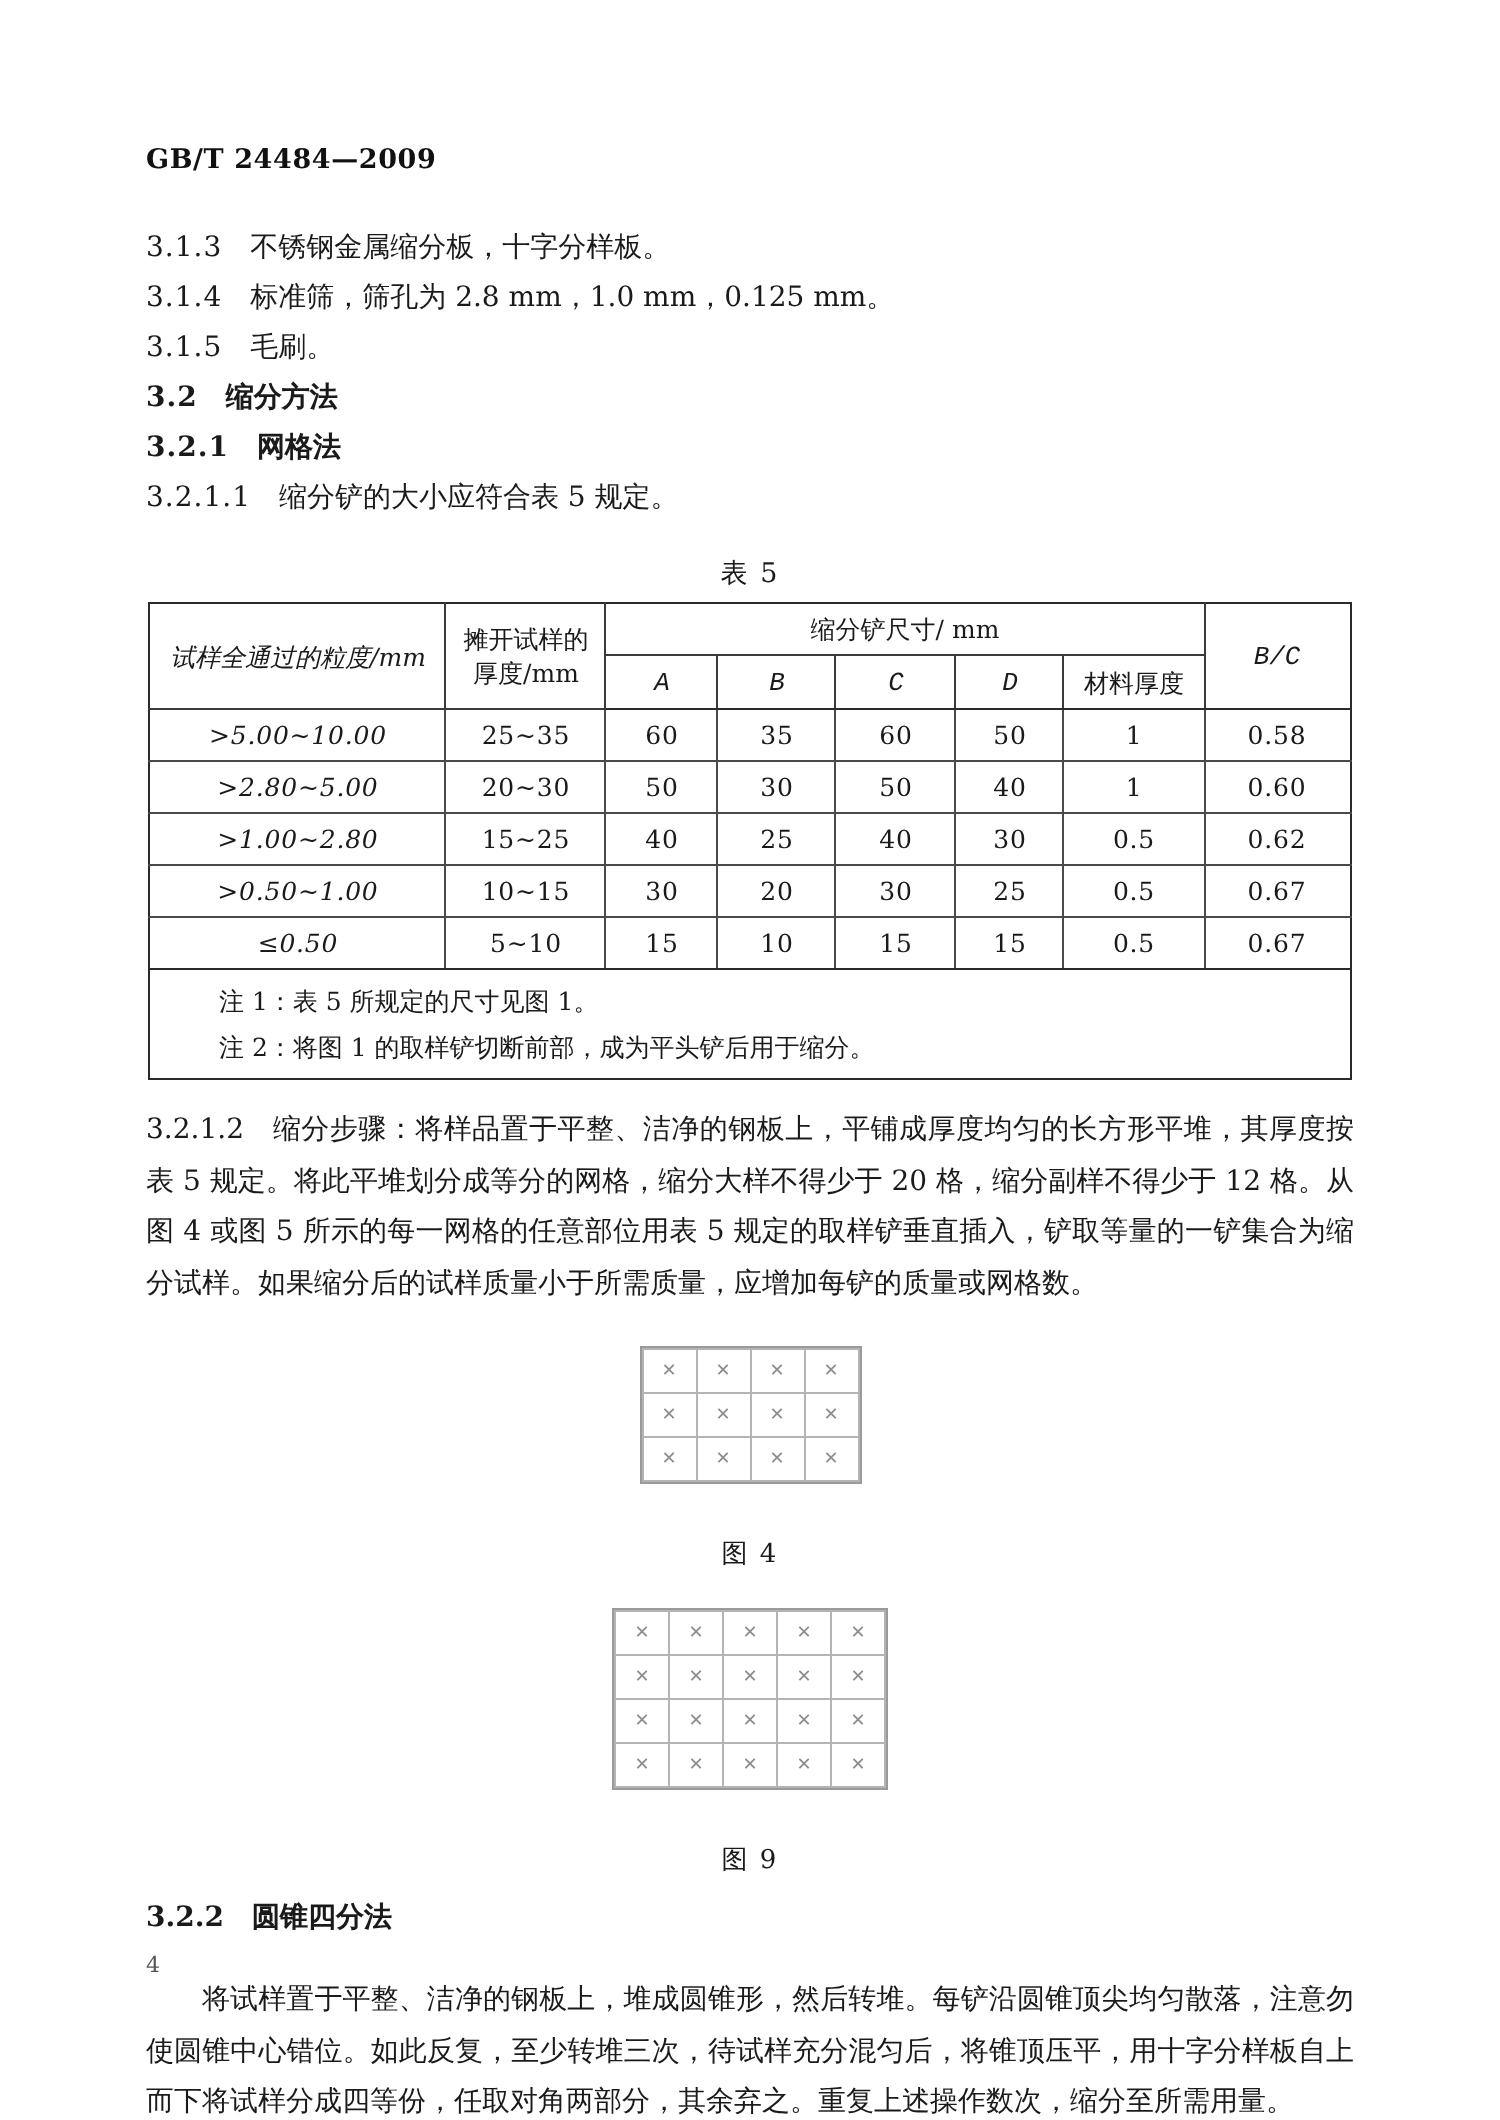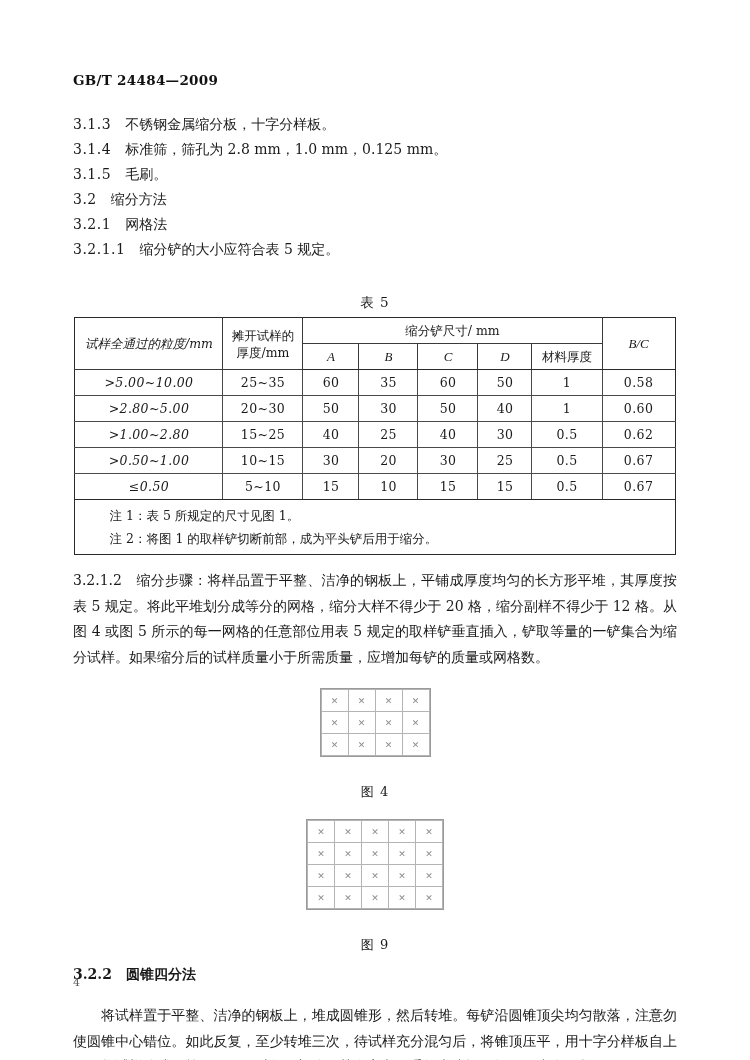--- a/index.html
+++ b/index.html
@@ -45,26 +45,26 @@
   }
   .clause .num {
     font-family: "DejaVu Serif", "Liberation Serif", serif;
     letter-spacing: 0.5px;
   }
   .clause .gap {
     display: inline-block;
     width: 14px;
   }
   .clause.bold, .clause.bold .num {
-    font-weight: normal;
+    font-weight: bold;
   }
   .table-caption {
     text-align: center;
     font-size: 13.5px;
-    margin: 32px 0 5px 0;
+    margin: 16px 0 5px 0;
     letter-spacing: 1px;
   }
   table.t5 {
     border-collapse: collapse;
     width: 600px;
     margin: 0 auto;
     table-layout: fixed;
     font-size: 12.5px;
   }
   table.t5 td, table.t5 th {
@@ -73,21 +73,21 @@
     font-weight: normal;
     padding: 4px 2px;
     line-height: 17px;
   }
   table.t5 thead td, table.t5 thead th {
     border-color: #3a3a3a;
   }
   table.t5 .outer-top { border-top: 1.6px solid #2a2a2a; }
   table.t5 .hdr-bottom { border-bottom: 1.6px solid #2a2a2a; }
   table.t5 .italic {
-    font-family: Liberation Serif, serif;
+    font-family: Liberation Mono, monospace;
     font-style: italic;
     font-size: 13px;
   }
   table.t5 td.numcell {
     font-family: "DejaVu Serif", "Liberation Serif", serif;
     font-size: 12.5px;
     letter-spacing: 0.4px;
   }
   table.t5 td.note {
     text-align: left;

